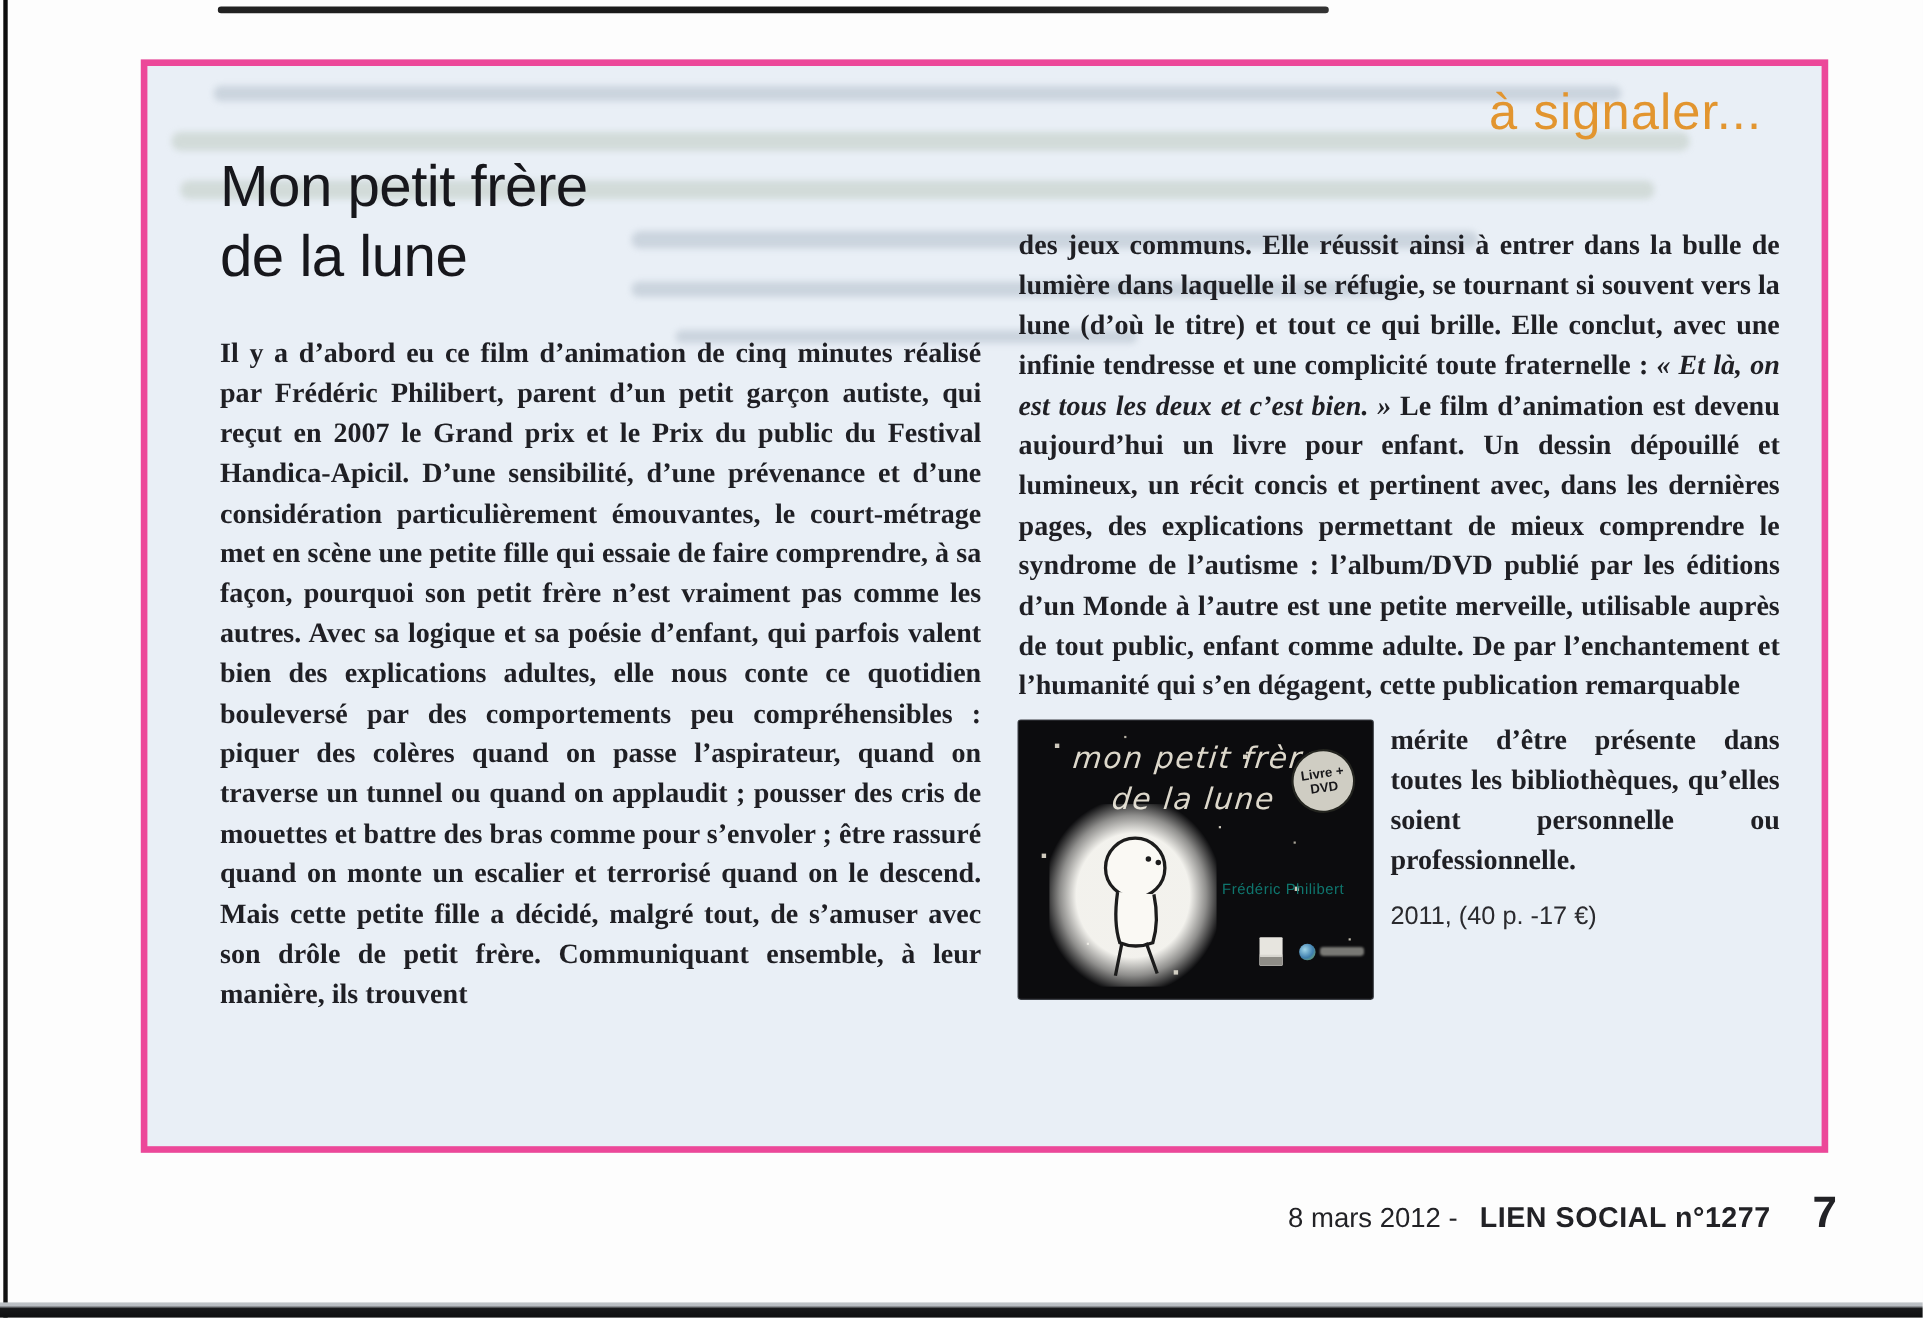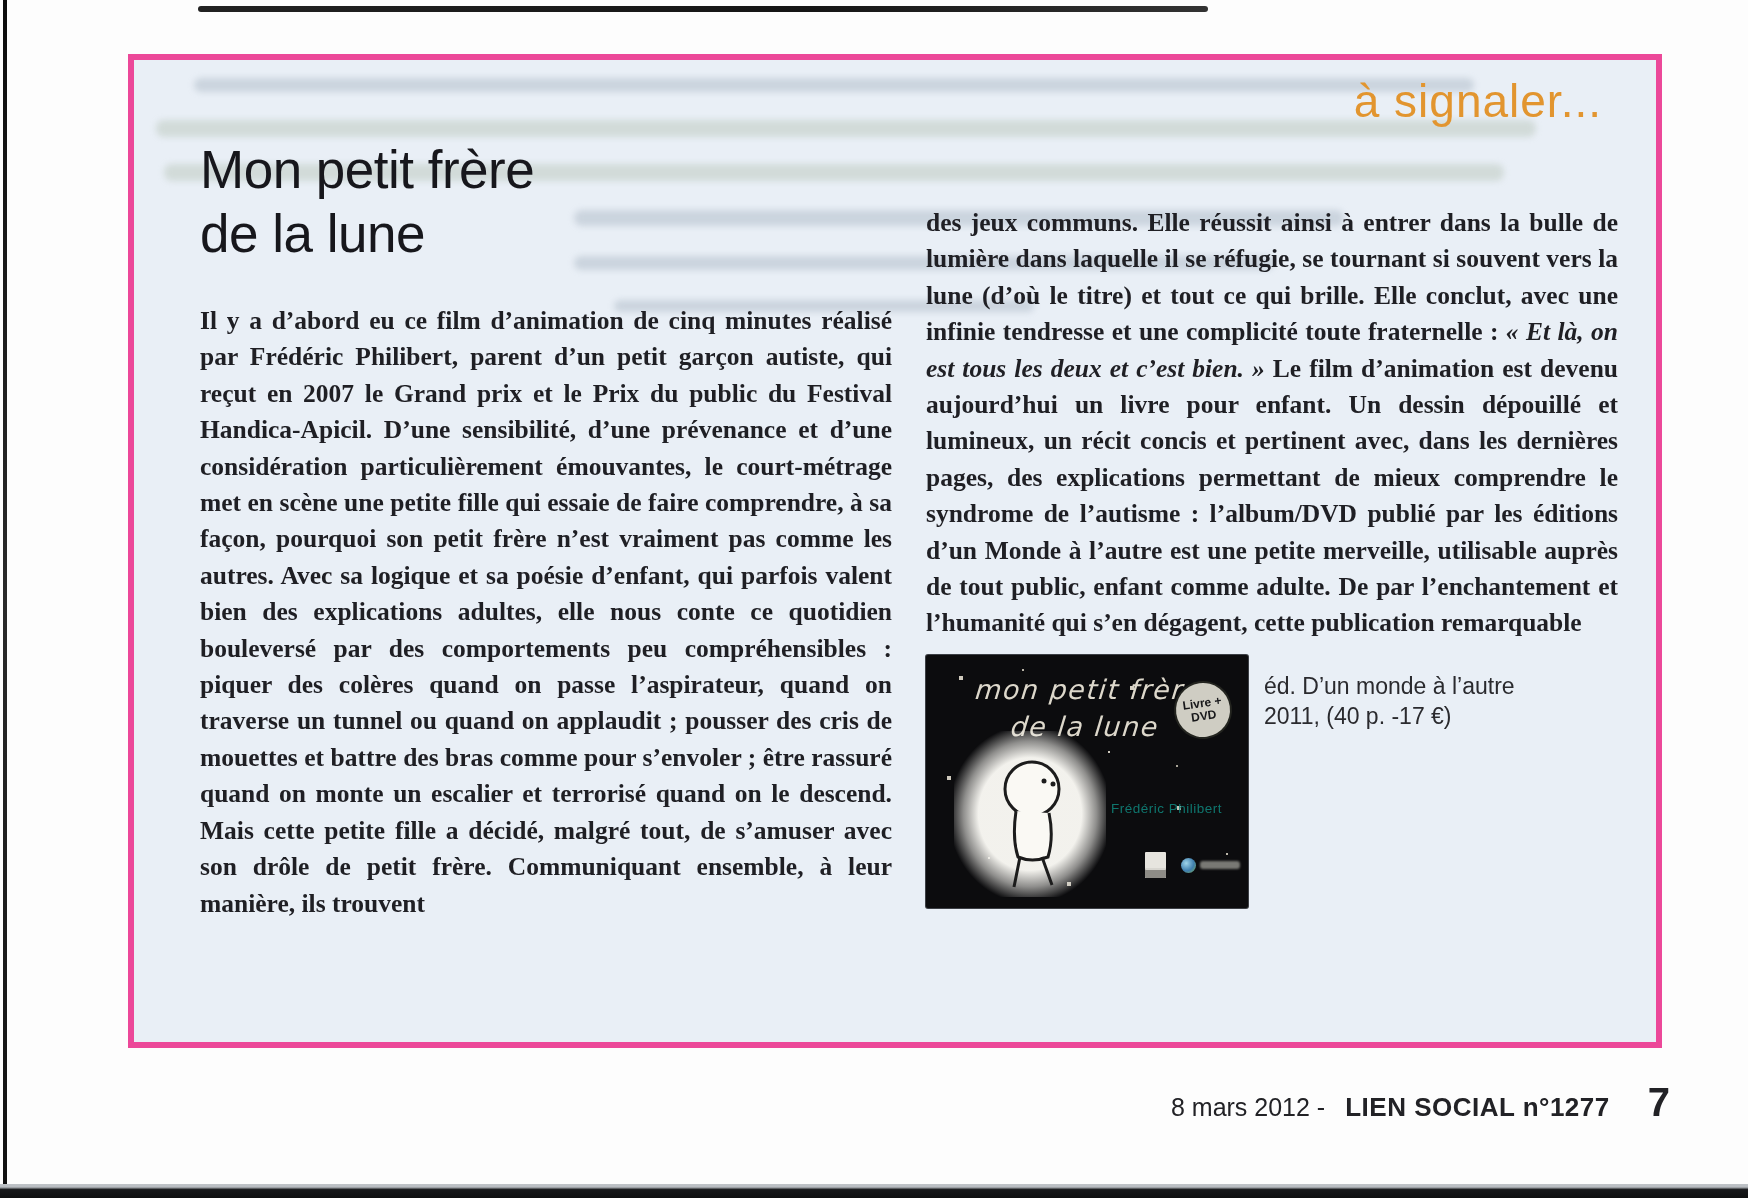--- a/index.html
+++ b/index.html
@@ -224,22 +224,22 @@
             </svg>
           </div>
           <div class="cover-badge">Livre + DVD</div>
           <div class="cover-author">Frédéric Philibert</div>
           <div class="cover-logo-square"></div>
           <div class="cover-logo-circle"></div>
           <div class="cover-logo-text"></div>
         </div>
 
         <div class="beside">
+          <p>mérite d’être présente dans toutes les bibliothèques, qu’elles soient personnelle ou professionnelle.</p>
           <div class="citation">
-            <div>éd. D’un monde à l’autre</div>
             <div>2011, (40 p. -17 €)</div>
           </div>
         </div>
 
       </div>
     </div>
 
   </div>
 
   <div class="page-footer">

